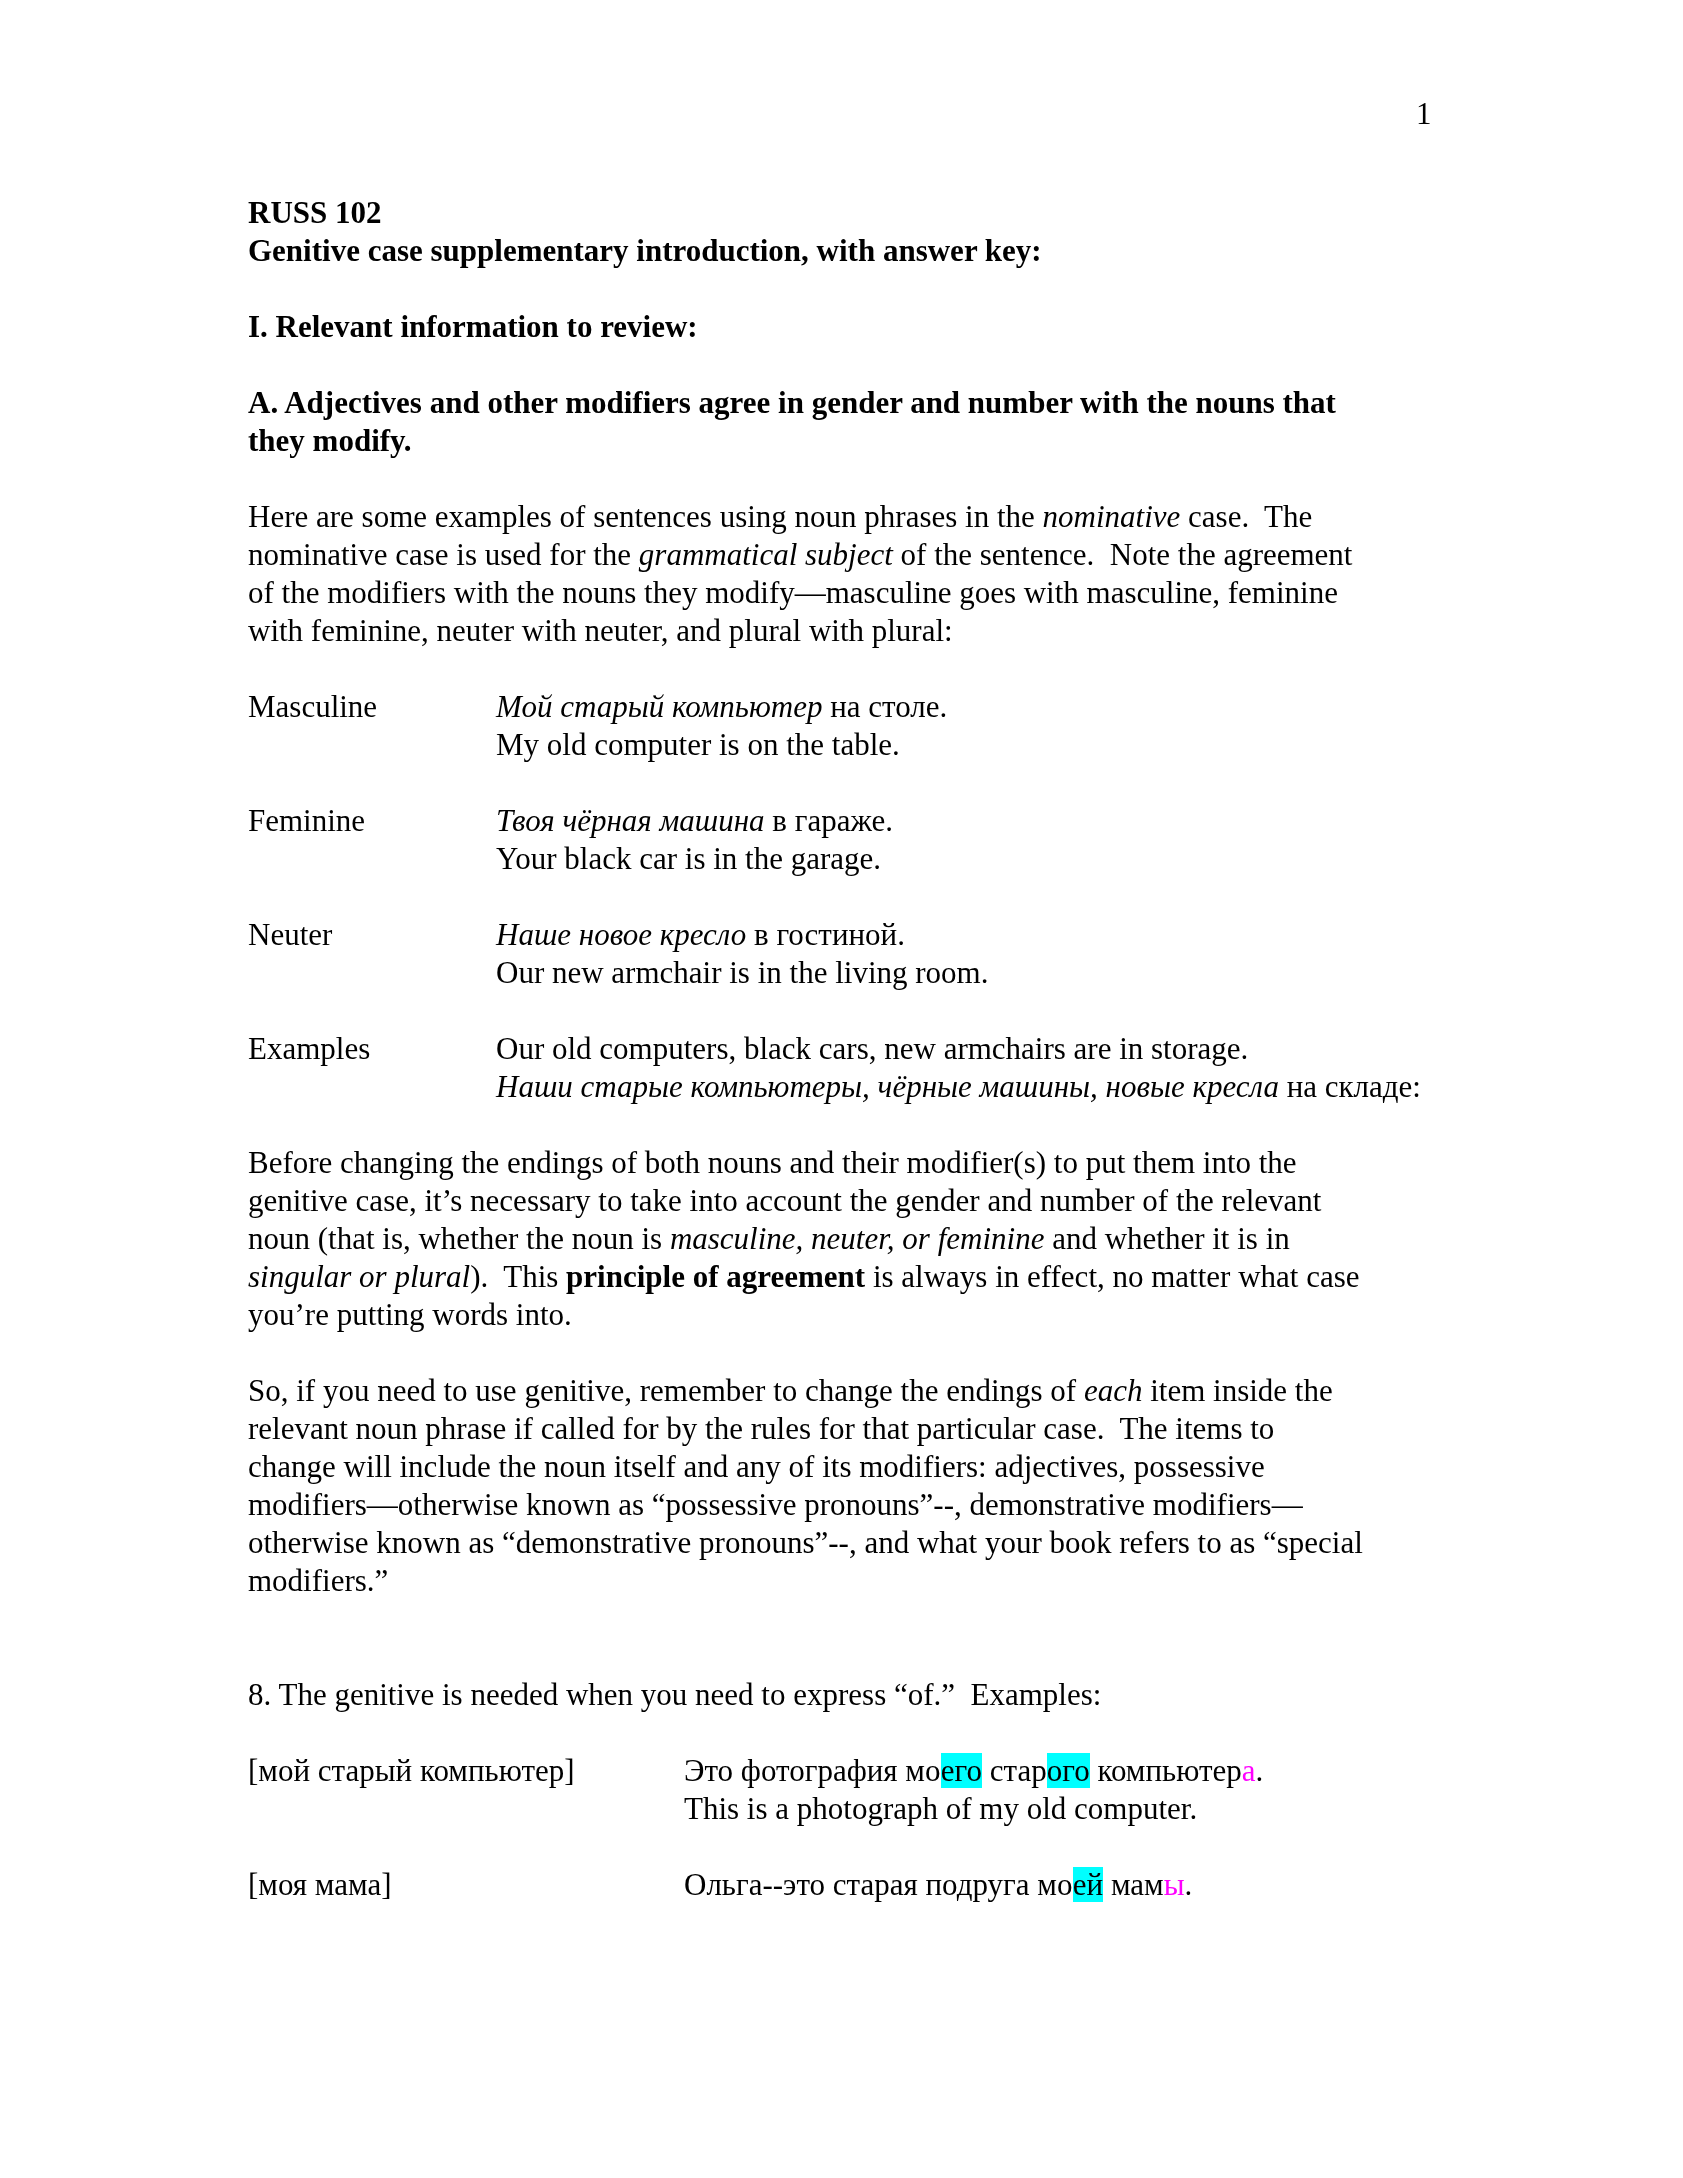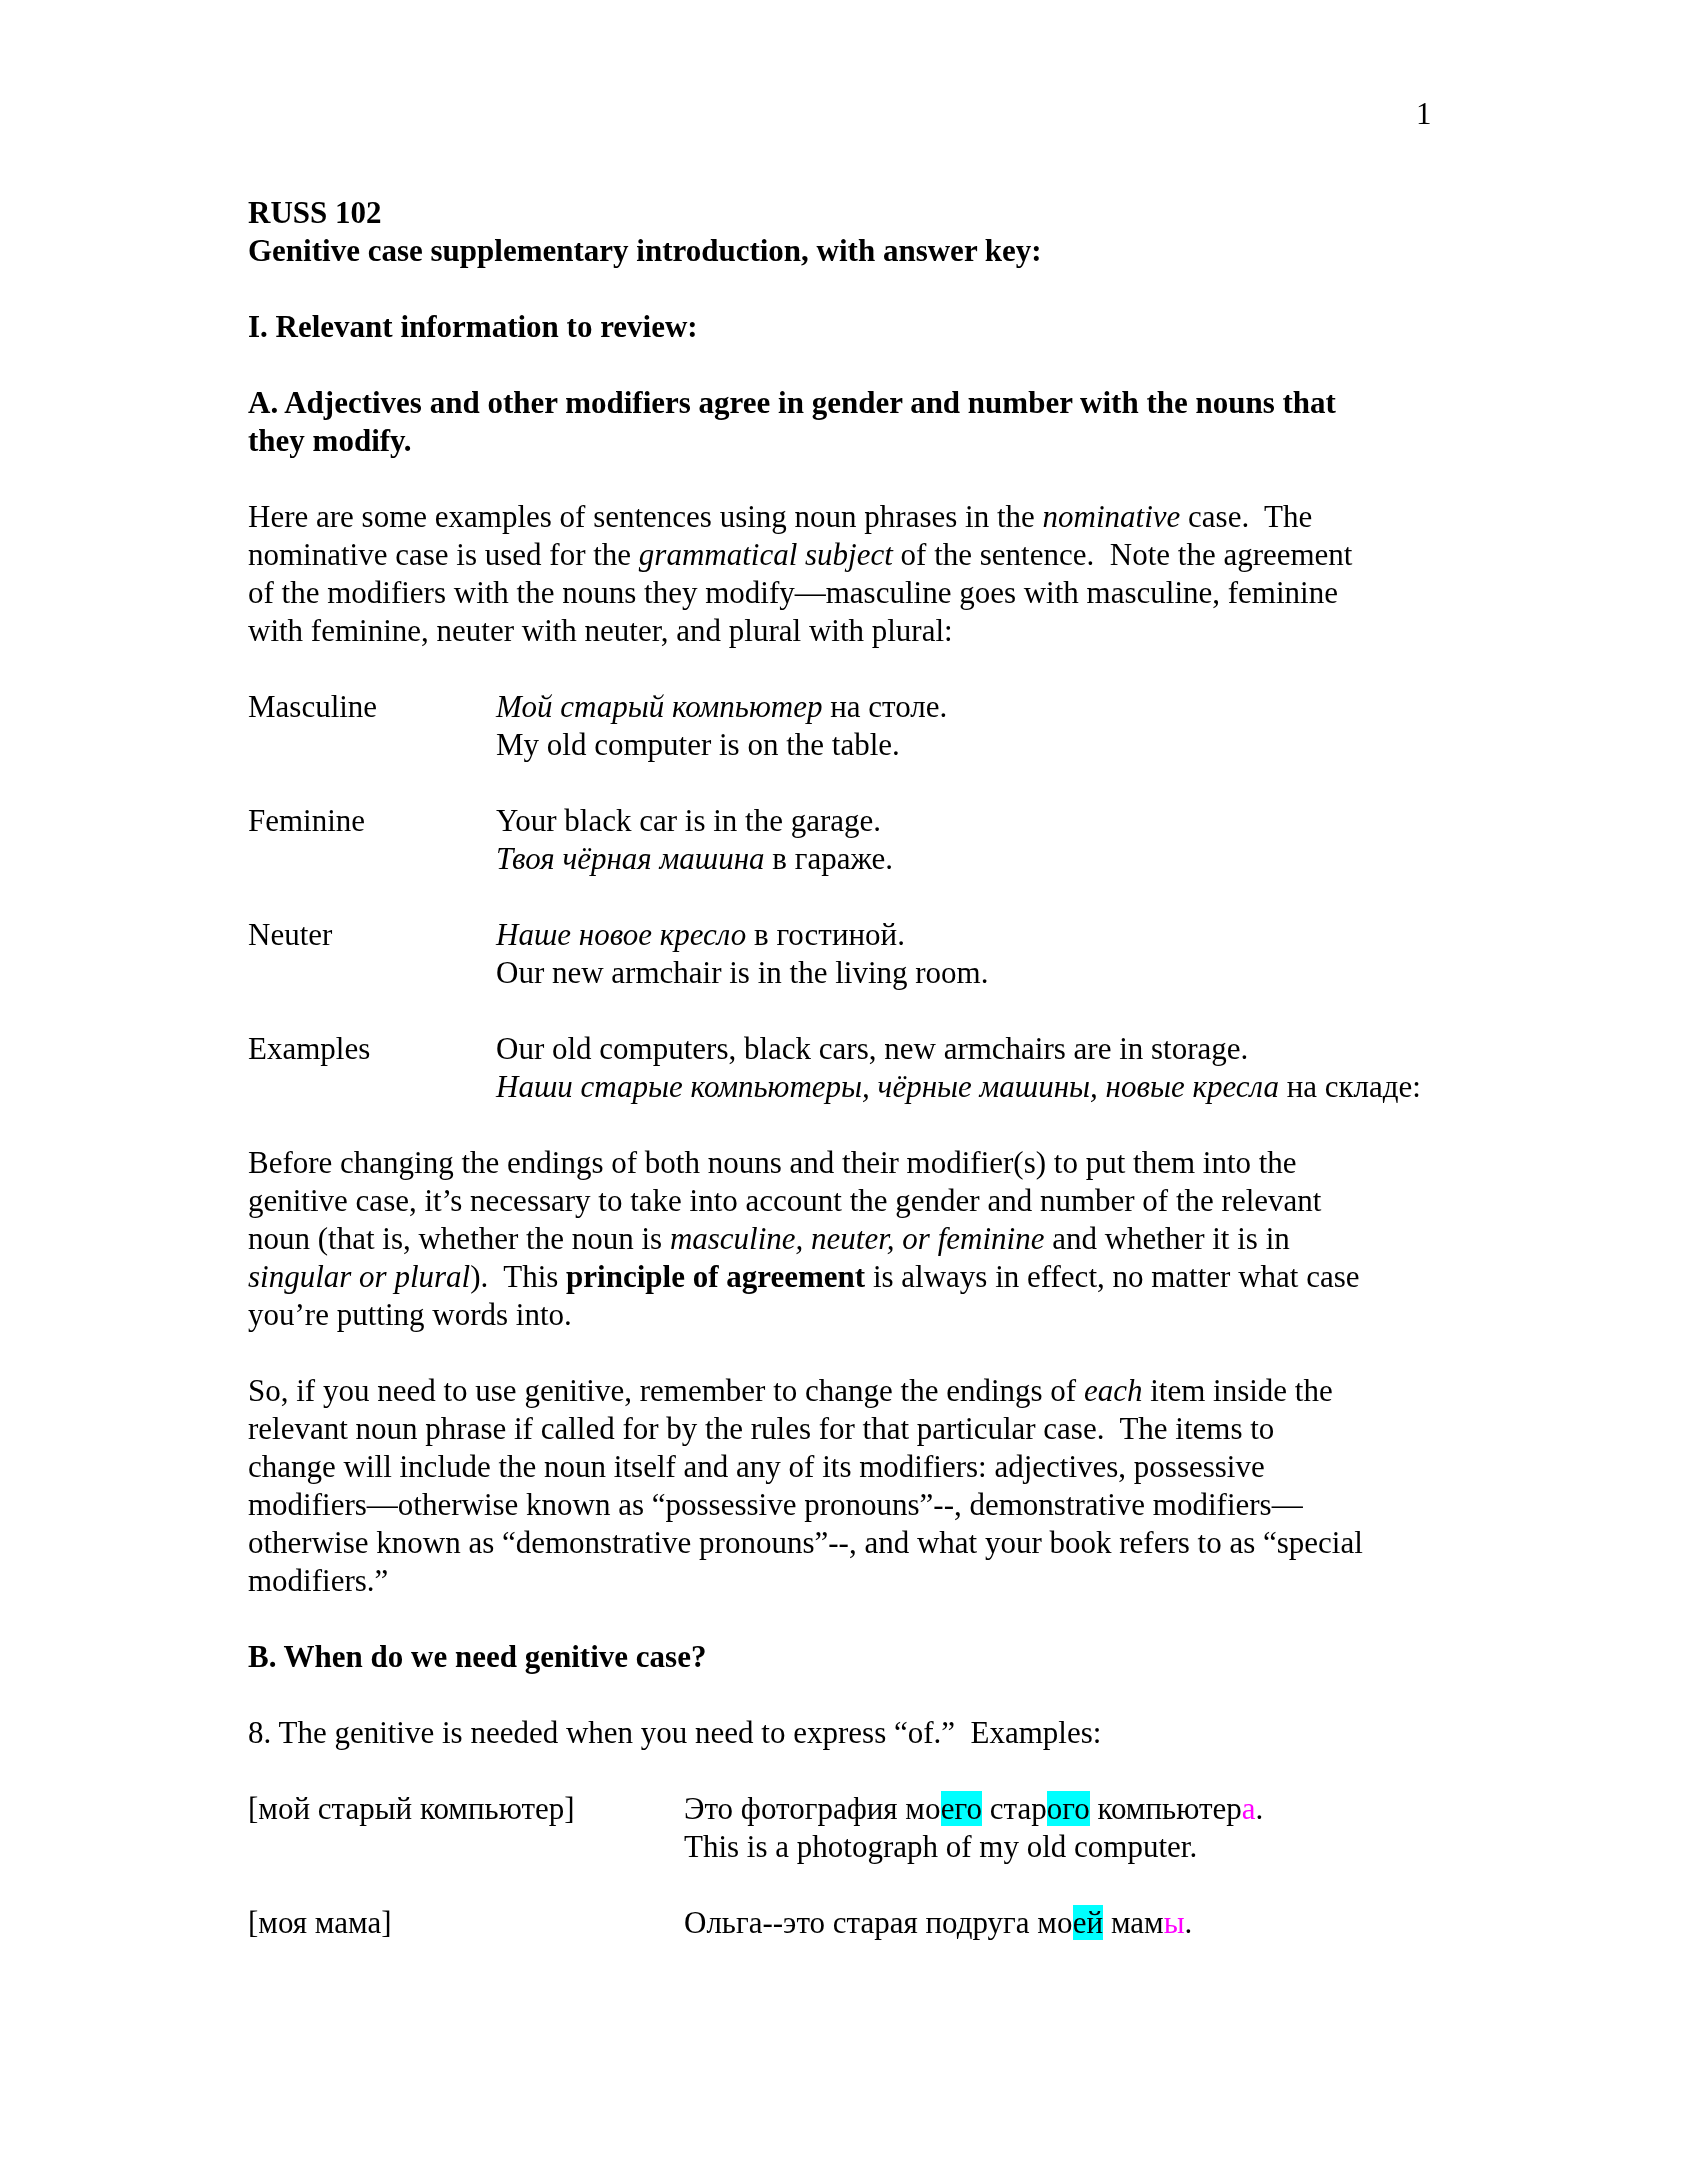--- a/index.html
+++ b/index.html
@@ -62,22 +62,22 @@
         <div><span class="i">Мой старый компьютер</span><span> на столе.</span></div>
         <div>My old computer is on the table.</div>
       </div>
     </div>
 
     <div class="gap"></div>
 
     <div class="row">
       <div class="lbl">Feminine</div>
       <div class="txt">
+        <div><span class="i">Твоя чёрная машина</span><span> в гараже.</span></div>
         <div>Your black car is in the garage.</div>
-        <div><span class="i">Твоя чёрная машина</span><span> в гараже.</span></div>
       </div>
     </div>
 
     <div class="gap"></div>
 
     <div class="row">
       <div class="lbl">Neuter</div>
       <div class="txt">
         <div><span class="i">Наше новое кресло</span><span> в гостиной.</span></div>
         <div>Our new armchair is in the living room.</div>
@@ -106,21 +106,20 @@
 
     <div class="para"><span>So, if you need to use genitive, remember to change the endings of </span><span class="i">each</span><span> item inside the
 relevant noun phrase if called for by the rules for that particular case.  The items to
 change will include the noun itself and any of its modifiers: adjectives, possessive
 modifiers—otherwise known as “possessive pronouns”--, demonstrative modifiers—
 otherwise known as “demonstrative pronouns”--, and what your book refers to as “special
 modifiers.”</span></div>
 
     <div class="gap"></div>
 
-    <div class="b">B. When do we need genitive case?</div>
 
     <div class="gap"></div>
 
     <div class="para">8. The genitive is needed when you need to express “of.”  Examples:</div>
 
     <div class="gap"></div>
 
     <div class="exrow">
       <div class="lbl2">[мой старый компьютер]</div>
       <div class="txt">

